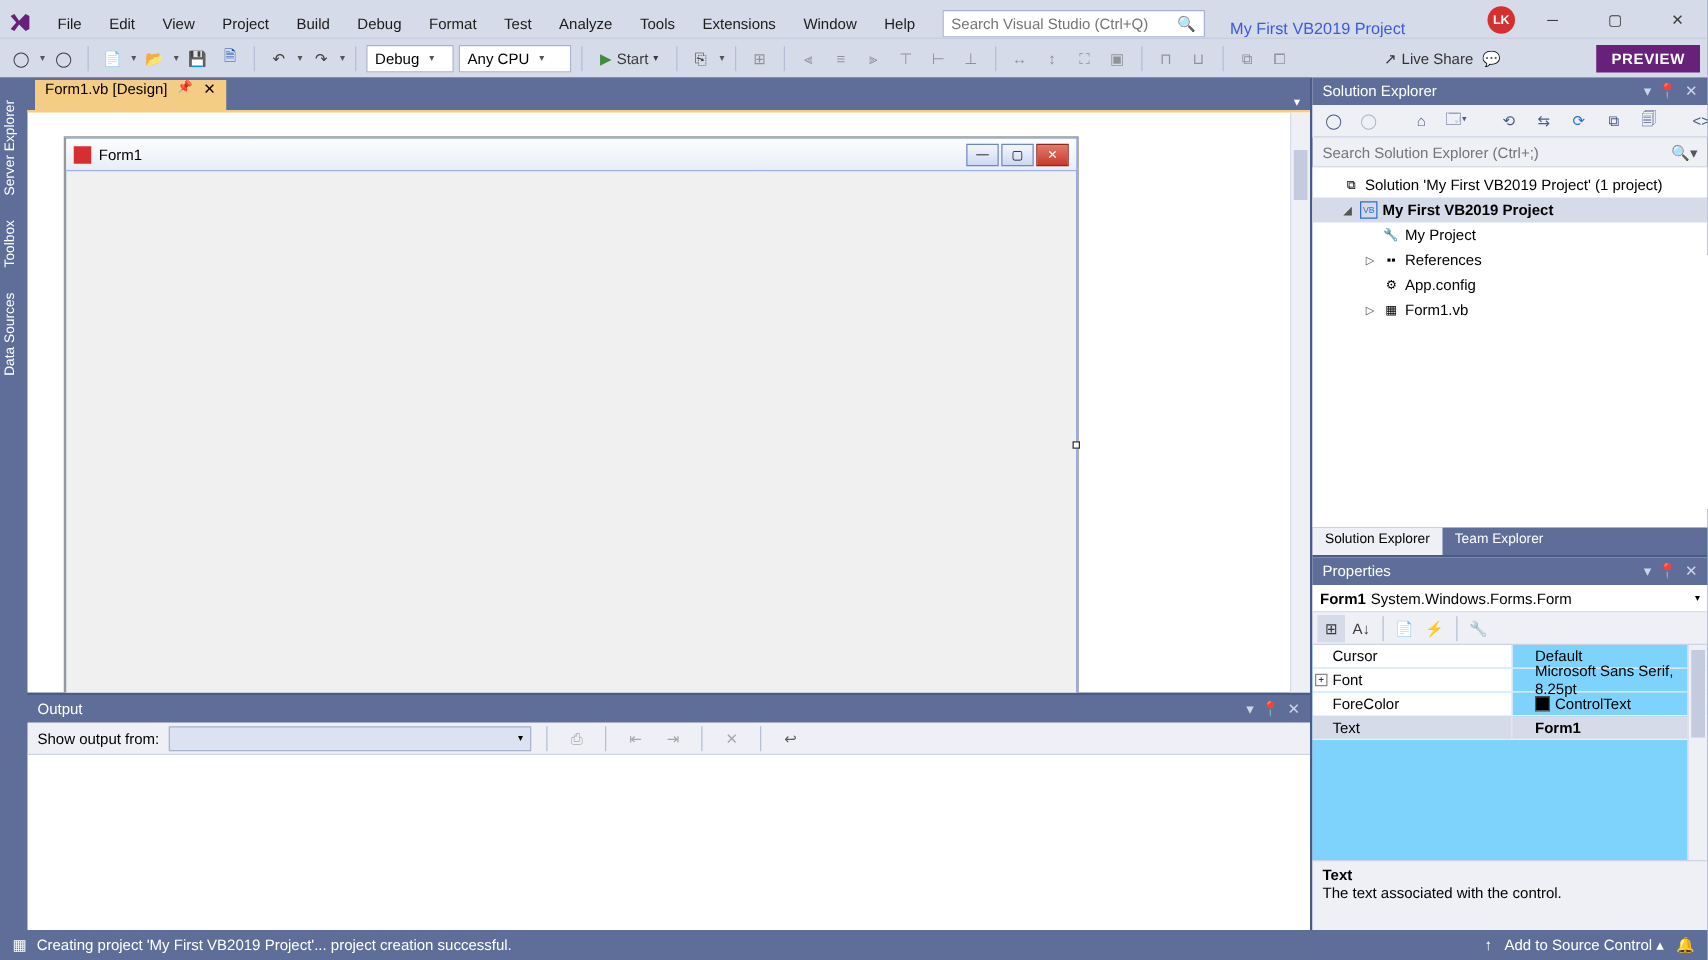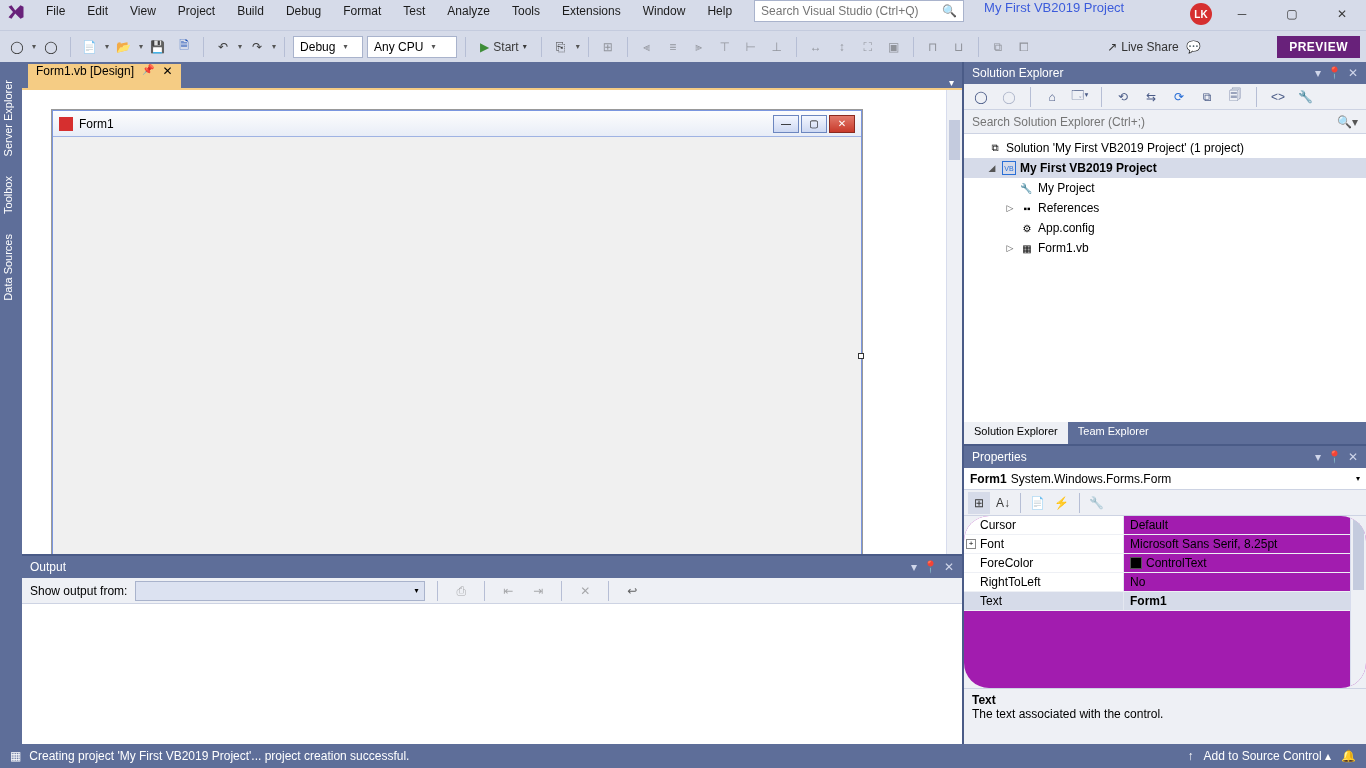--- a/index.html
+++ b/index.html
@@ -1,18 +1,18 @@
 <!DOCTYPE html>
 <html><head>
 <meta charset="utf-8">
 <style>
 * { margin:0; padding:0; box-sizing:border-box; font-family:"Segoe UI",Tahoma,sans-serif; font-size:12px; }
 body { width:1366px; height:768px; background:#eef0f5; overflow:hidden; display:flex; flex-direction:column; }
 
-.titlebar { height:30px; background:#d6dbe9; display:flex; align-items:flex-start; padding:0 4px; }
+.titlebar { height:30px; background:#d6dbe9; display:flex; align-items:flex-end; padding:0 4px; }
 .vs-logo { width:24px; height:24px; display:flex; align-items:center; justify-content:center; color:#68217a; font-weight:bold; font-size:14px; }
 .menu { display:flex; gap:2px; margin-left:8px; }
 .menu-item { padding:4px 10px; cursor:default; color:#1b1b1b; }
 .search-box { margin-left:12px; width:210px; height:22px; border:1px solid #a9b3cc; background:#fff; display:flex; align-items:center; padding:0 6px; }
 .search-box input { border:none; outline:none; flex:1; font-size:12px; }
 .search-box .mag { color:#555; font-size:12px; }
 .proj-name { margin-left:20px; color:#3b5bdb; font-size:13px; }
 .title-right { margin-left:auto; display:flex; align-items:center; gap:10px; }
 .avatar { width:22px; height:22px; border-radius:50%; background:#d62f2f; color:#fff; display:flex; align-items:center; justify-content:center; font-size:10px; font-weight:bold; }
 .winbtn { width:40px; height:28px; display:flex; align-items:center; justify-content:center; color:#3b3b3b; }
@@ -47,45 +47,45 @@
 .handle { position:absolute; width:6px; height:6px; background:#fff; border:1px solid #333; }
 .handle.e { right:-3px; top:50%; }
 
 .panel-head { height:22px; background:#5e6e99; color:#fff; display:flex; align-items:center; padding:0 8px; font-size:12px; }
 .panel-head .ph-right { margin-left:auto; display:flex; gap:6px; color:#d0d6ea; font-size:11px; }
 .output { height:190px; display:flex; flex-direction:column; border-top:2px solid #4a5b87; }
 .output-bar { height:26px; background:#eef0f5; display:flex; align-items:center; padding:0 8px; gap:8px; border-bottom:1px solid #cdd3e3; }
 .out-combo { width:290px; height:20px; border:1px solid #a9b3cc; background:#dce2f1; display:flex; align-items:center; justify-content:flex-end; padding:0 6px; }
 .output-body { flex:1; background:#fff; }
 
-.right { width:404px; display:flex; flex-direction:column; background:#eef0f5; border-left:2px solid #4a5b87; }
+.right { width:318px; display:flex; flex-direction:column; background:#eef0f5; border-left:2px solid #4a5b87; }
 .se-toolbar { height:26px; background:#eef0f5; display:flex; align-items:center; padding:0 6px; gap:6px; border-bottom:1px solid #cdd3e3; }
 .se-toolbar .tb-btn { color:#4a5b87; }
 .se-search { height:24px; border-bottom:1px solid #cdd3e3; display:flex; align-items:center; padding:0 8px; }
 .se-search input { border:none; outline:none; flex:1; background:transparent; color:#777; }
 .tree { flex:1; background:#fff; padding:4px 0; overflow:auto; }
 .tree-row { display:flex; align-items:center; height:20px; padding-left:8px; gap:4px; }
 .tree-row.sel { background:#d6dbe9; }
 .tree-row .exp { width:12px; font-size:9px; color:#555; display:inline-block; text-align:center; }
 .tree-row .ico { width:14px; height:14px; display:inline-flex; align-items:center; justify-content:center; font-size:10px; }
 .tree-row .lbl { white-space:nowrap; }
 .tree-row.bold .lbl { font-weight:bold; }
 .indent1 { padding-left:22px; } .indent2 { padding-left:40px; }
 .tab-strip { height:22px; background:#5e6e99; display:flex; }
 .tab-strip .tab { padding:3px 10px; color:#fff; font-size:11px; }
 .tab-strip .tab.active { background:#eef0f5; color:#000; }
 
 .props { display:flex; flex-direction:column; flex:0 0 300px; border-top:2px solid #4a5b87; }
 .props-obj { height:22px; background:#fff; border-bottom:1px solid #cdd3e3; padding:0 6px; display:flex; align-items:center; gap:4px; }
 .props-obj .pn { font-weight:bold; }
 .props-tb { height:26px; background:#eef0f5; display:flex; align-items:center; padding:0 4px; gap:2px; border-bottom:1px solid #cdd3e3; }
-.props-grid { flex:1; background:#a21caf; overflow:auto;border-radius:25px; }
+.props-grid { flex:1; background:#7dd3fc; overflow:auto; }
 .prow { display:flex; height:19px; border-bottom:1px solid #eef0f5; }
 .prow .pname { width:160px; padding-left:16px; background:#fff; border-right:1px solid #e4e7f0; display:flex; align-items:center; position:relative; }
-.prow .pval { flex:1; padding-left:6px; display:flex; align-items:center; gap:4px; }
+.prow .pval { flex:1; padding-left:6px; display:flex; align-items:center; gap:4px;margin-left:12px; }
 .prow.sel { background:#d6dbe9; }
 .prow.sel .pname { background:#d6dbe9; }
 .prow.bold .pval { font-weight:bold; }
 .prow .expander { position:absolute; left:2px; width:10px; height:10px; border:1px solid #888; font-size:8px; line-height:8px; text-align:center; background:#fff; }
 .swatch { width:12px; height:12px; background:#000; border:1px solid #555; }
 .props-desc { height:56px; background:#eef0f5; border-top:1px solid #cdd3e3; padding:4px 8px; }
 .props-desc .dn { font-weight:bold; }
 
 .statusbar { height:24px; background:#5e6e99; color:#fff; display:flex; align-items:center; padding:0 10px; font-size:12px; }
 .statusbar .sb-right { margin-left:auto; display:flex; align-items:center; gap:10px; }
@@ -355,24 +355,20 @@
               <div class="pval">Default</div>
             </div>
             <div class="prow">
               <div class="pname"><span class="expander">+</span>Font</div>
               <div class="pval">Microsoft Sans Serif, 8.25pt</div>
             </div>
             <div class="prow">
               <div class="pname">ForeColor</div>
               <div class="pval"><span class="swatch"></span>ControlText</div>
             </div>
-            <div class="prow">
-              <div class="pname">RightToLeft</div>
-              <div class="pval">No</div>
-            </div>
             <div class="prow sel bold">
               <div class="pname">Text</div>
               <div class="pval">Form1</div>
             </div>
           </div>
         <div class="scrollbar">
             <div class="thumb" style="top:4px;height:70px;"></div>
           </div>
       </div>
       <div class="props-desc">

